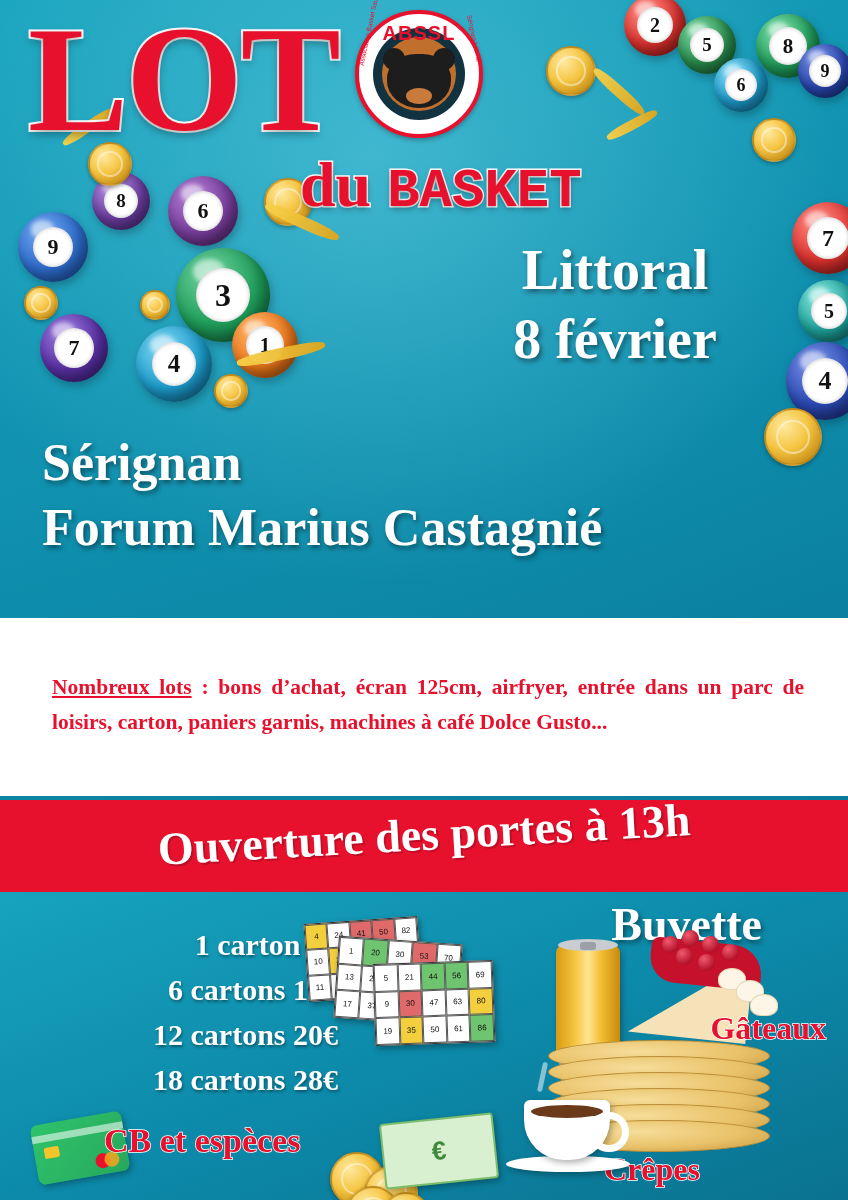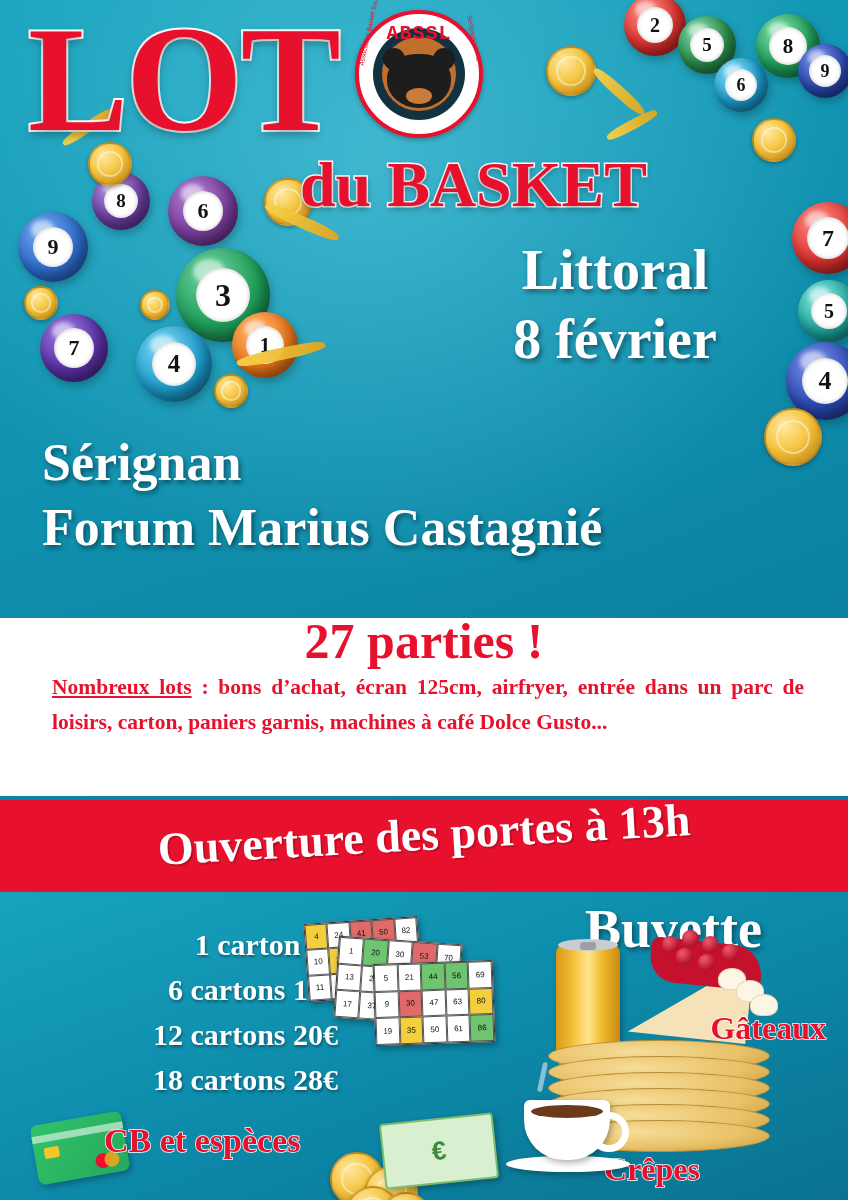--- a/index.html
+++ b/index.html
@@ -106,21 +106,22 @@
     top: 148px;
     font-family: "Liberation Serif", serif;
     font-weight: bold;
     font-size: 64px;
     color: #e8112d;
     -webkit-text-stroke: 3px #ffffff;
     paint-order: stroke fill;
     text-shadow: 0 3px 6px rgba(0,0,0,0.35);
   }
   .title-basket .big {
-    font-size: 64px;
+    font-size: 54px;
+    font-family: Liberation Mono, monospace;
   }
 
   
   .logo {
     position: absolute;
     left: 355px;
     top: 10px;
     width: 128px;
     height: 128px;
   }
@@ -179,21 +180,21 @@
     border-radius: 50%;
     background: #e07a2a;
     opacity: 0.85;
   }
   .logo .abssl {
     position: absolute;
     left: 0;
     right: 0;
     top: 12px;
     text-align: center;
-    font-family: Liberation Mono, monospace;
+    font-family: Liberation Sans, sans-serif;
     font-weight: bold;
     font-size: 20px;
     color: #e8112d;
     letter-spacing: 1px;
   }
   .logo .arc-left, .logo .arc-right {
     position: absolute;
     font-family: "Liberation Sans", sans-serif;
     font-size: 6.5px;
     color: #e8112d;
@@ -319,21 +320,21 @@
     width: 266px;
     text-shadow: 1px 2px 3px rgba(0,0,0,0.4);
   }
   .buvette {
     position: absolute;
     right: 86px;
     top: 6px;
     color: #ffffff;
     font-family: "Liberation Serif", serif;
     font-weight: bold;
-    font-size: 54px;
+    font-size: 46px;
     text-shadow: 2px 3px 5px rgba(0,0,0,0.45);
   }
   .gateaux {
     position: absolute;
     right: 22px;
     top: 118px;
     color: #e8112d;
     font-family: "Liberation Serif", serif;
     font-weight: bold;
     font-size: 32px;
@@ -682,21 +683,20 @@
     <div>Littoral</div>
     <div>8 février</div>
   </div>
 
   <div class="place-block">
     <div class="l1">Sérignan</div>
     <div class="l2">Forum Marius Castagnié</div>
   </div>
 
   <div class="white-panel">
-    <div class="parties">27 parties  !</div>
     <div class="lots">
       <u>Nombreux lots</u><span> : bons d’achat, écran 125cm, airfryer, entrée dans un parc de loisirs, carton, paniers garnis, machines à café Dolce Gusto...</span>
     </div>
   </div>
 
   <div class="red-band">
     <div class="txt">Ouverture des portes à 13h</div>
   </div>
 
   <div class="bottom">

